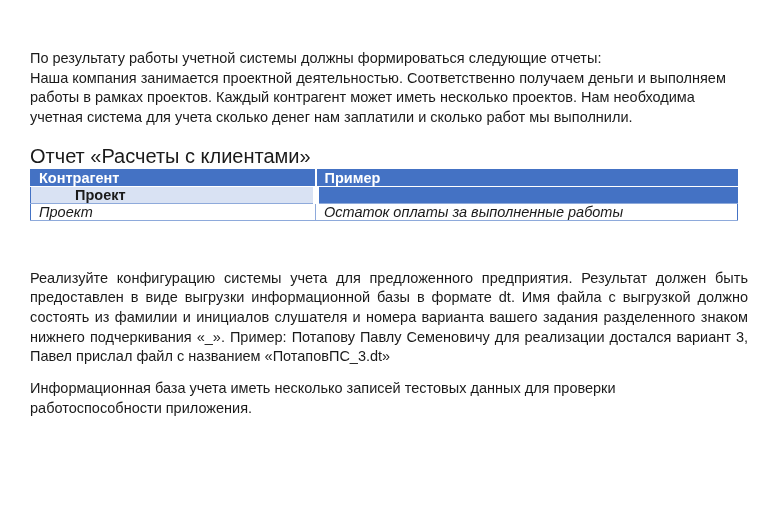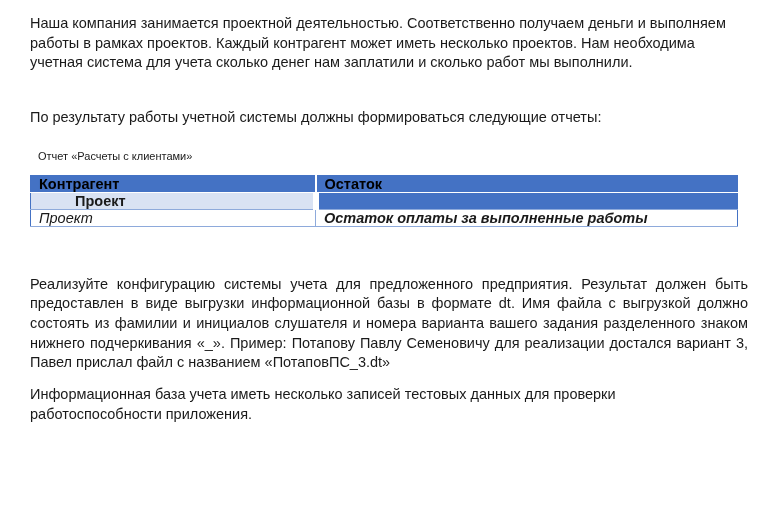--- a/index.html
+++ b/index.html
@@ -25,23 +25,23 @@
     line-height: 19.7px;
     width: 718px;
   }
   .para.justified {
     text-align: justify;
   }
   .reports-intro {
     margin-top: 35px;
   }
   .report-title {
-    margin: 8px;
+    margin: 0;
     margin-top: 19px;
-    font-size: 11px;
+    font-size: 20px;
     line-height: 19.7px;
   }
   table.report-table {
     border-collapse: collapse;
     table-layout: fixed;
     width: 707px;
     margin-top: 2px;
     font-size: 14.5px;
     border: 1px solid #4472C4;
   }
@@ -49,21 +49,21 @@
     height: 17px;
     padding: 0 4px 0 8px;
     vertical-align: middle;
     overflow: hidden;
     white-space: nowrap;
   }
   .col1 { width: 285px; }
   .col2 { width: 422px; }
   .header-row td {
     background: #4472C4;
-    color: #000000;
+    color: #ffffff;
     font-weight: bold;
     border-bottom: 1px solid #ffffff;
   }
   .header-row .col2 {
     border-left: 2px solid #ffffff;
   }
   .sub-row .col1 {
     background: #D9E2F3;
     font-weight: bold;
     padding-left: 44px;
@@ -74,45 +74,44 @@
     background: #4472C4;
     border-bottom: 1px solid #8EAADB;
   }
   .data-row td {
     background: #ffffff;
     font-style: italic;
     border-bottom: 1px solid #8EAADB;
   }
   .data-row .col2 {
     border-left: 1px solid #8EAADB;
-    font-weight: bold;
   }
   .implementation {
     margin-top: 48px;
   }
   .test-data {
     margin-top: 12px;
   }
 </style>
 </head>
 <body>
 
 <div class="page">
 
+  <p class="para reports-intro">По результату работы учетной системы должны формироваться следующие отчеты:</p>
+
   <p class="para">Наша компания занимается проектной деятельностью. Соответственно получаем деньги и выполняем работы в рамках проектов. Каждый контрагент может иметь несколько проектов. Нам необходима учетная система для учета сколько денег нам заплатили и сколько работ мы выполнили.</p>
-
-  <p class="para reports-intro">По результату работы учетной системы должны формироваться следующие отчеты:</p>
 
   <p class="report-title">Отчет «Расчеты с клиентами»</p>
 
   <table class="report-table">
     <tbody>
       <tr class="header-row">
         <td class="col1">Контрагент</td>
-        <td class="col2">Остаток</td>
+        <td class="col2">Пример</td>
       </tr>
       <tr class="sub-row">
         <td class="col1">Проект</td>
         <td class="col2"></td>
       </tr>
       <tr class="data-row">
         <td class="col1">Проект</td>
         <td class="col2">Остаток оплаты за выполненные работы</td>
       </tr>
     </tbody>

